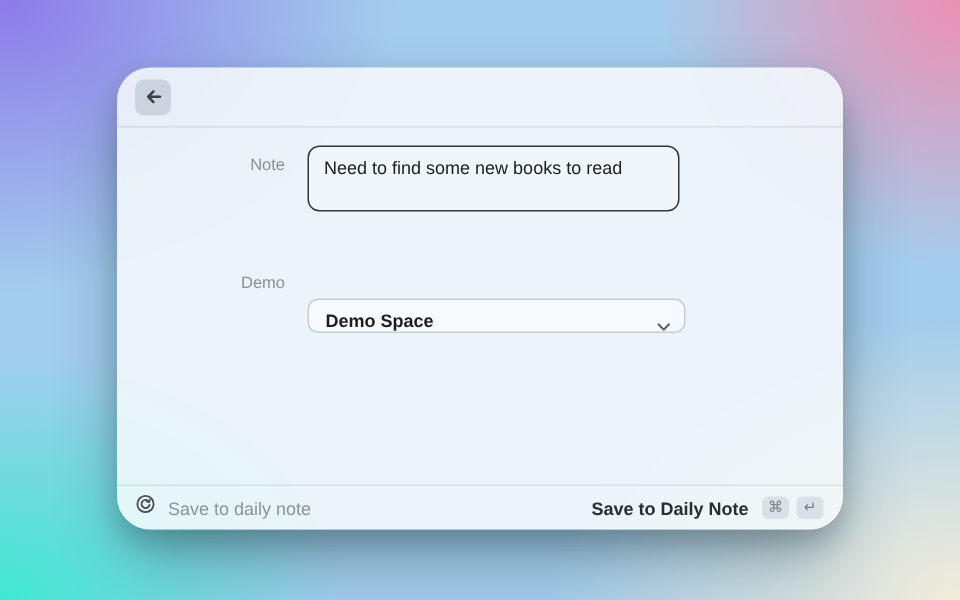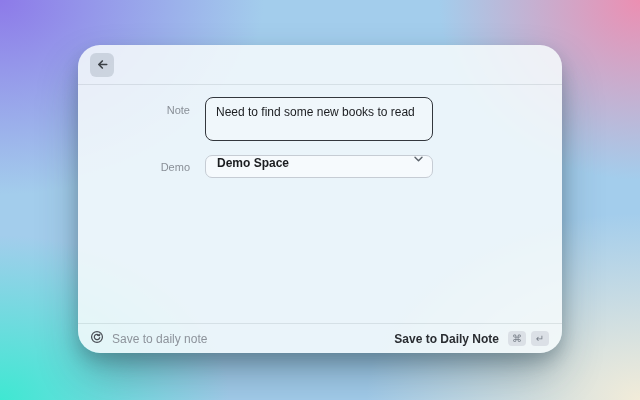--- a/index.html
+++ b/index.html
@@ -64,44 +64,45 @@
     width: 127px;
     flex: 0 0 auto;
     text-align: right;
     padding-right: 15px;
     font-size: 11px;
     color: #898f97;
   }
   .align-top .row-label { padding-top: 7px; }
 
   .note-textarea {
-    width: 228px;
+    width: 248px;
     height: 44px;
     resize: none;
     border: 1.5px solid #33373d;
     border-radius: 8px;
     background: rgba(255, 255, 255, 0.28);
     padding: 6px 10px;
     font-family: "Liberation Sans", sans-serif;
     font-size: 12px;
     color: #1b1d20;
     outline: none;
     line-height: 1.35;
   }
 
   .space-select {
-    width: 228px;
+    width: 252px;
     height: 23px;
     border: 1px solid #c6ccd4;
     border-radius: 7px;
     background: rgba(255, 255, 255, 0.55);
     display: flex;
-    align-items: flex-start;
+    align-items: flex-end;
     padding: 0 9px 0 11px;
     cursor: pointer;
+    margin-top: 44px;
   }
   .space-select-value {
     font-size: 12px;
     font-weight: 600;
     color: #1b1d20;
     flex: 1 1 auto;
   }
   .space-select svg { display: block; flex: 0 0 auto; }
 
   .window-footer {

